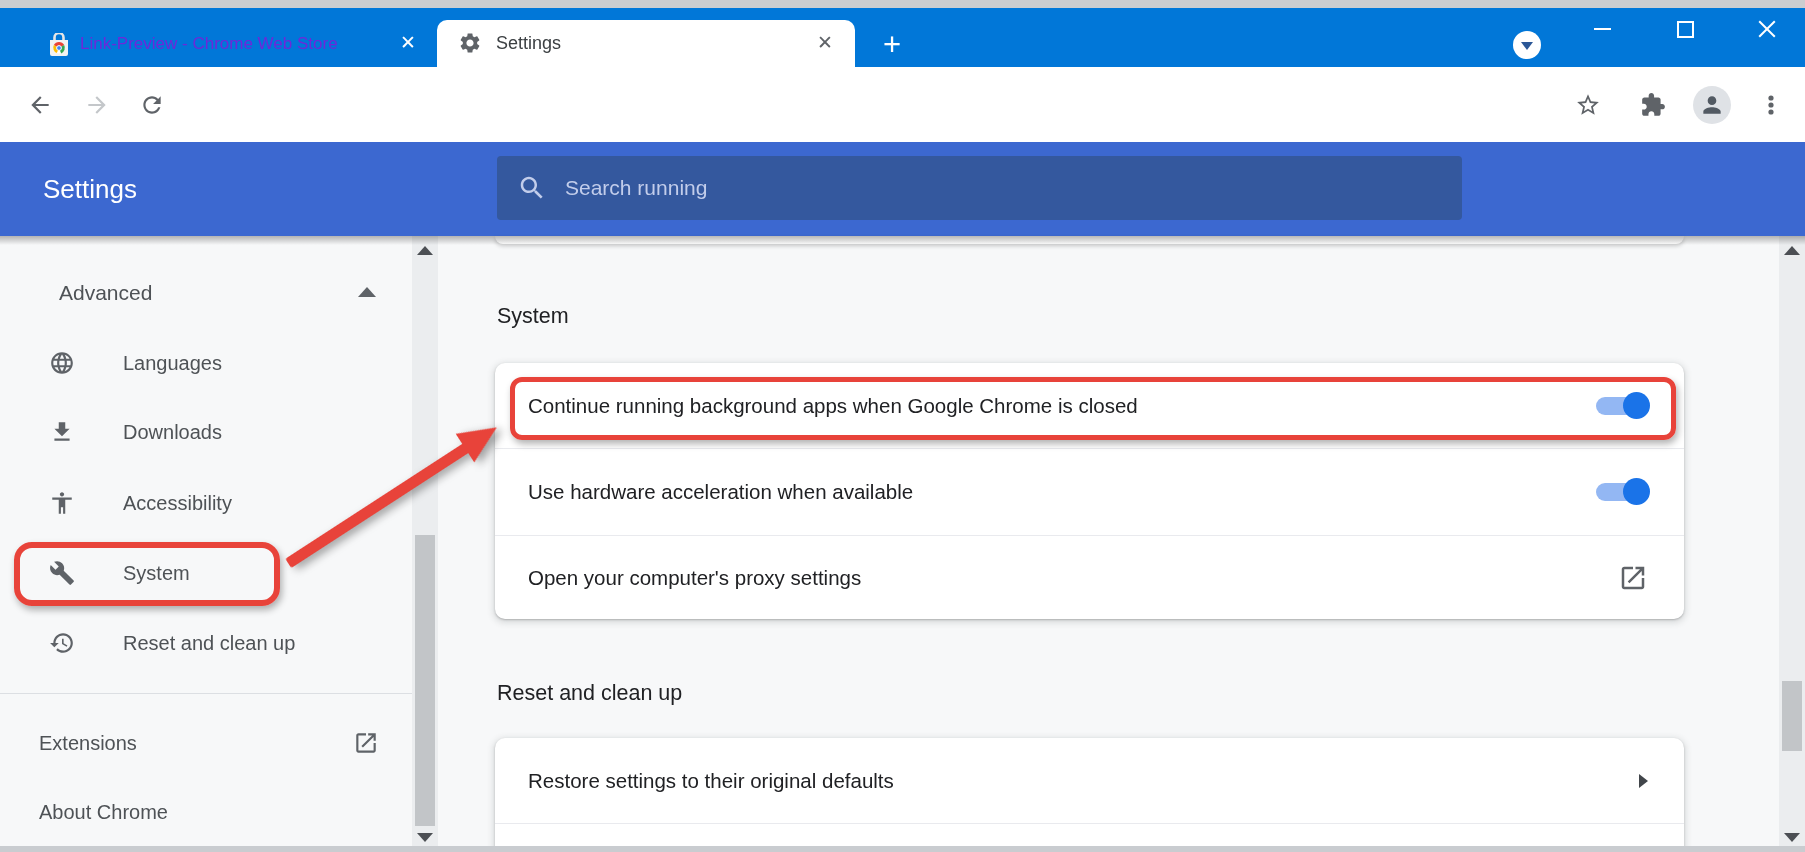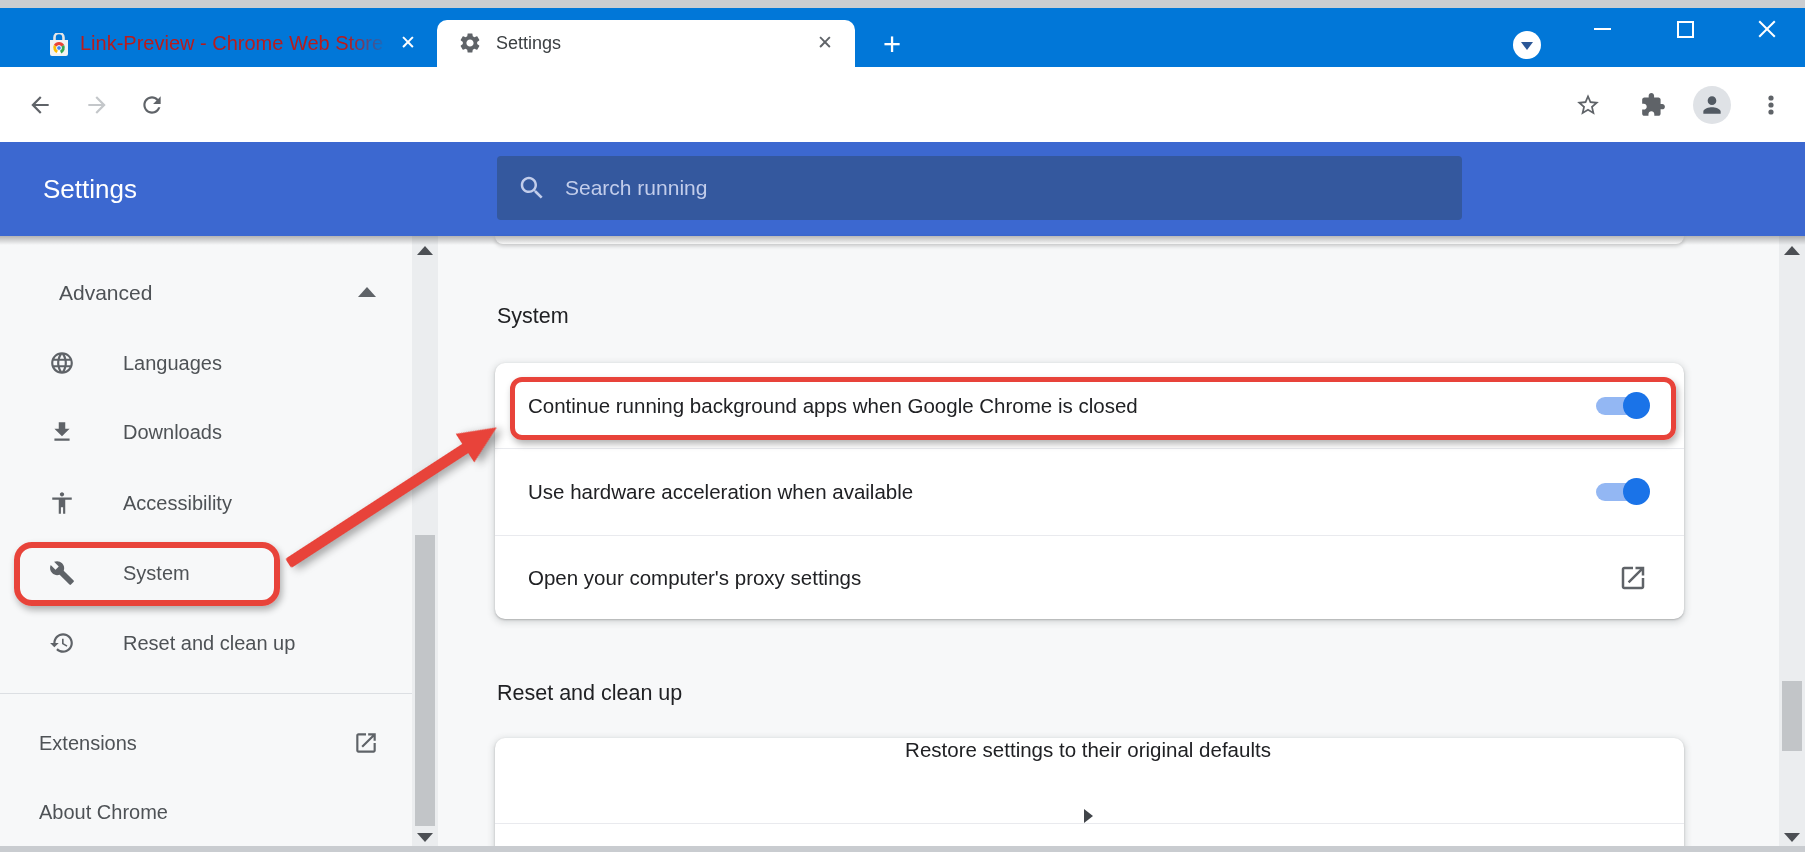--- a/index.html
+++ b/index.html
@@ -6,21 +6,21 @@
   .screen{position:relative;width:1805px;height:852px;overflow:hidden;
     font-family:"Liberation Sans","DejaVu Sans",sans-serif;background:#f7f8f9;
     -webkit-font-smoothing:antialiased;}
   .abs{position:absolute;}
 
   
   .tabbar{left:0;top:0;width:1805px;height:67px;background:#0177d8;}
   .top-strip{left:0;top:0;width:1805px;height:8px;background:#cbcdd0;z-index:9;}
   .tab-inactive{left:23px;top:20px;width:400px;height:47px;color:#fff;}
   .tab-inactive .favicon{left:25px;top:13px;}
-  .tab-inactive .t-label{left:57px;top:0;width:312px;line-height:47px;font-size:20px;color:#b91c1c;
+  .tab-inactive .t-label{left:57px;top:0;width:312px;line-height:47px;font-size:17px;color:#6d28d9;
      white-space:nowrap;overflow:hidden;
      -webkit-mask-image:linear-gradient(to right,#000 86%,transparent 99%);
      mask-image:linear-gradient(to right,#000 86%,transparent 99%);}
   .tab-close{width:26px;height:26px;line-height:26px;text-align:center;font-size:19px;border-radius:50%;}
   .tab-inactive .tab-close{left:372px;top:10px;color:#fff;}
   .tab-active{left:437px;top:20px;width:418px;height:47px;background:#fff;border-radius:10px 10px 0 0;}
   .tab-active .favicon{left:21px;top:11px;}
   .tab-active .t-label{left:59px;top:0;line-height:47px;font-size:18px;color:#3c4043;}
   .tab-active .tab-close{left:375px;top:10px;color:#5f6368;}
   .newtab{left:872px;top:26px;width:40px;height:40px;color:#fff;font-size:31px;font-weight:200;
@@ -295,21 +295,21 @@
         <svg width="30" height="30" viewBox="0 0 24 24" fill="#5f6368">
             <path d="M19 19H5V5h7V3H5c-1.11 0-2 .9-2 2v14c0 1.1.89 2 2 2h14c1.1 0 2-.9 2-2v-7h-2v7zM14 3v2h3.59l-9.83 9.83 1.41 1.41L19 6.41V10h2V3h-7z"></path>
           </svg>
       </span>
     </div>
   </div>
 
   <div class="abs sec-heading" style="top:681px;">Reset and clean up</div>
 
   <div class="abs card card2">
-    <div class="srow" style="height:85px;flex-direction:column;">
+    <div class="srow" style="height:85px;">
       <span class="r-label">Restore settings to their original defaults</span>
       <span class="chevron-right"></span>
     </div>
     <div class="srow" style="height:65px;"></div>
   </div>
 
   <div class="abs sb-track" style="left:1779px;">
     <div class="abs tri-up" style="left:5px;top:10px;"></div>
     <div class="abs sb-thumb" style="left:3px;top:445px;height:70px;"></div>
     <div class="abs tri-down" style="left:5px;top:597px;"></div>

